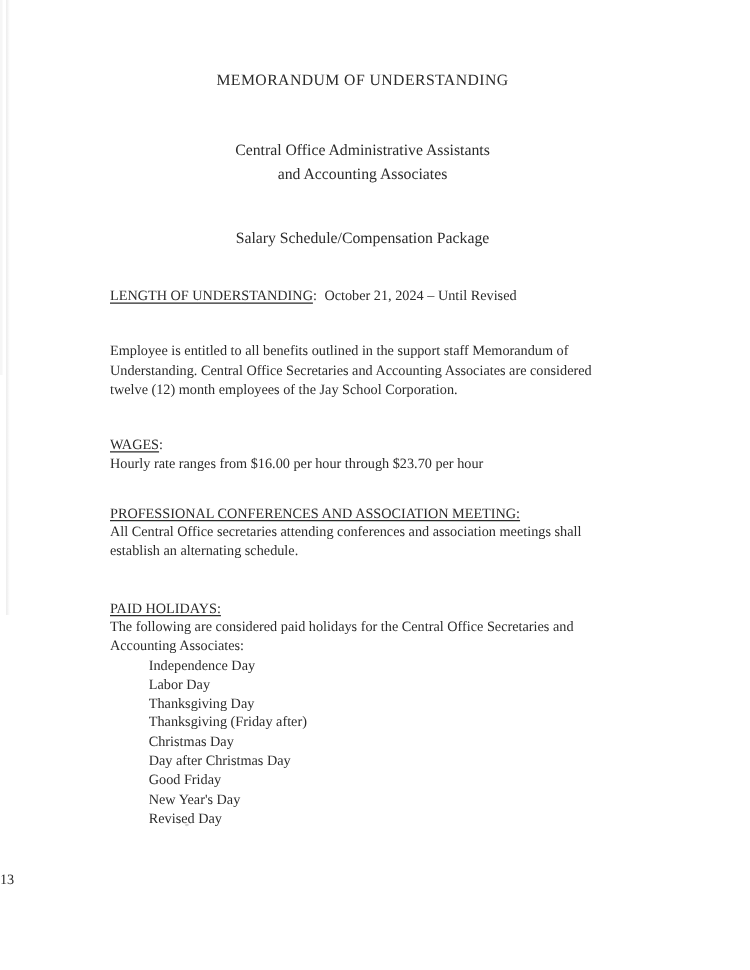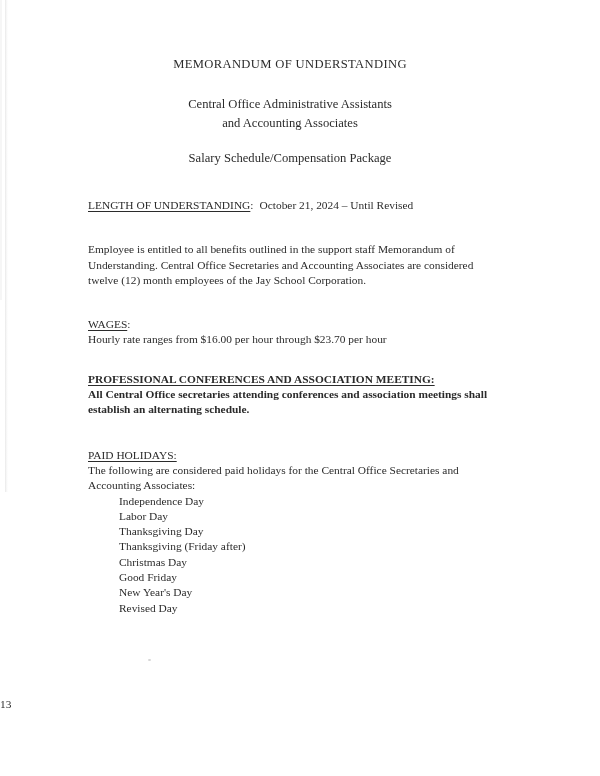--- a/index.html
+++ b/index.html
@@ -72,21 +72,21 @@
   .doc-title {
     font-size: 12.6px;
     letter-spacing: 0.35px;
     margin: 0;
     padding-top: 57px;
     font-weight: normal;
   }
   .subtitle {
     font-size: 12.6px;
     line-height: 18.5px;
-    margin: 0;
+    margin: 16px;
     padding-top: 23px;
   }
   .subtitle-line2 {
     display: block;
   }
   .salary-line {
     font-size: 12.6px;
     margin: 0;
     padding-top: 19px;
   }
@@ -110,21 +110,20 @@
 
   .intro-para {
     padding-top: 29px;
   }
 
   .wages-block {
     padding-top: 29px;
   }
   .conferences-block {
     padding-top: 24px;
-    font-weight: bold;
   }
   .holidays-block {
     padding-top: 30px;
   }
 
   .holiday-list {
     list-style: none;
     margin: 0;
     padding: 0 0 0 31px;
   }
@@ -187,20 +186,21 @@
         <span class="heading-underline">PAID HOLIDAYS:</span>
       </div>
       <div>The following are considered paid holidays for the Central Office Secretaries and Accounting Associates:</div>
 
       <ul class="holiday-list" id="holiday-list">
           <li>Independence Day</li>
           <li>Labor Day</li>
           <li>Thanksgiving Day</li>
           <li>Thanksgiving (Friday after)</li>
           <li>Christmas Day</li>
+          <li>Day after Christmas Day</li>
           <li>Good Friday</li>
           <li>New Year's Day</li>
           <li>Revised Day</li>
         </ul>
     </div>
 
   </div>
 
   <div class="page-number">13</div>
 

